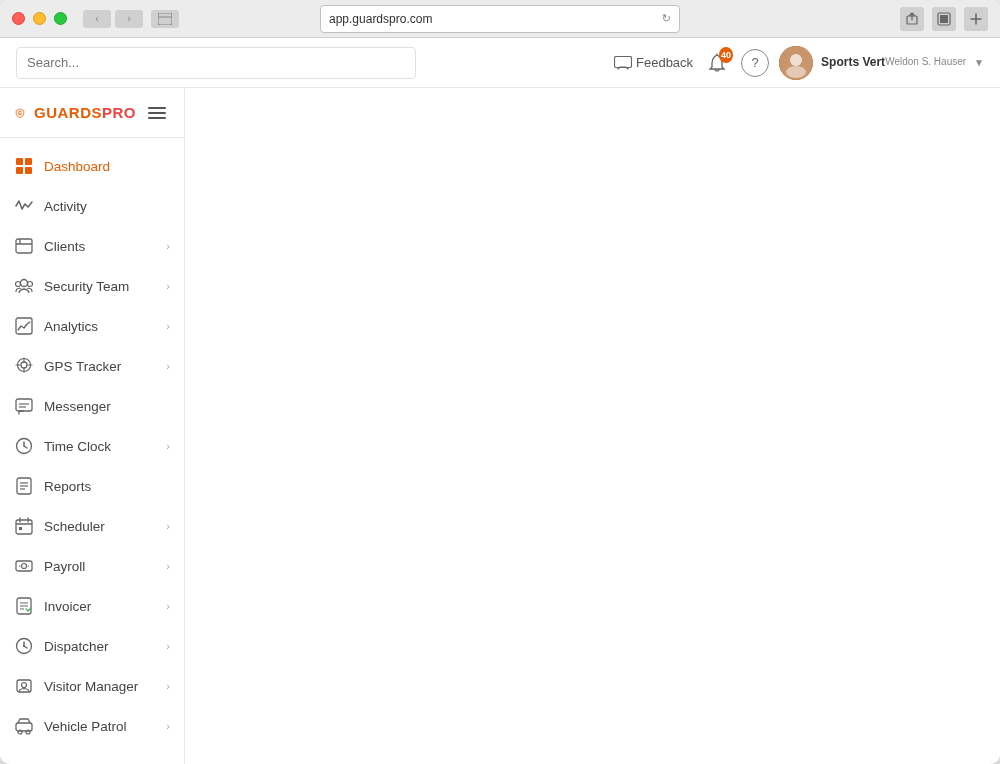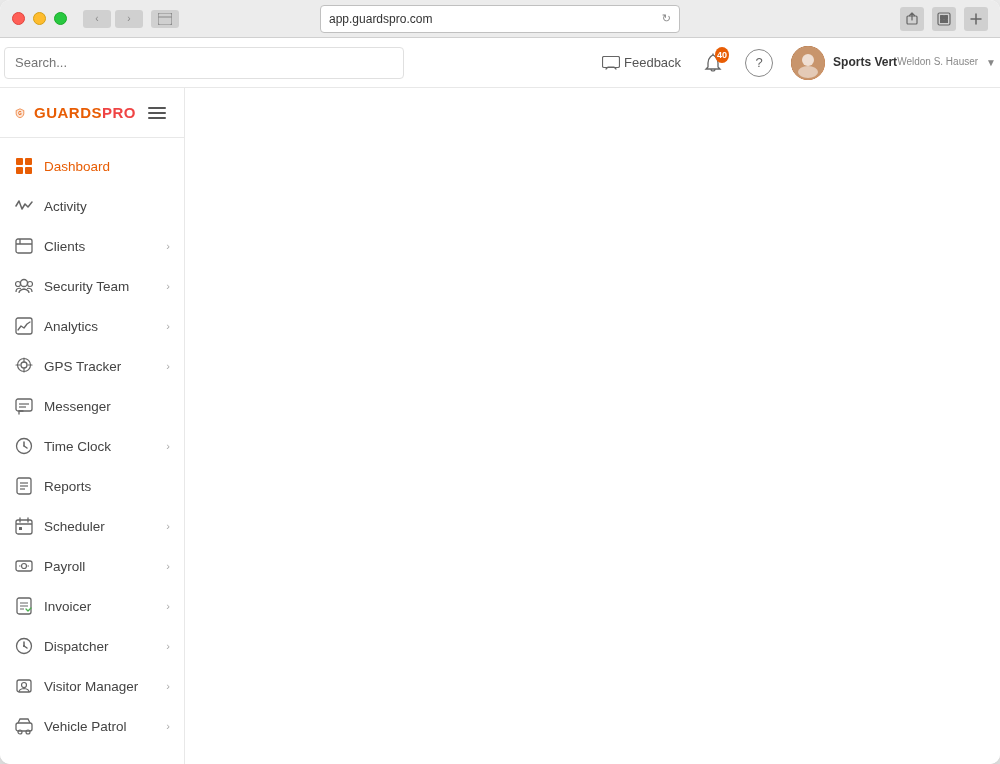--- a/index.html
+++ b/index.html
@@ -23,23 +23,23 @@
     .mac-url-bar { position: absolute; left: 50%; transform: translateX(-50%); width: 360px; height: 28px; background: #fff; border-radius: 4px; border: 1px solid #c0c0c0; display: flex; align-items: center; padding: 0 8px; font-size: 12px; color: #333; }
     .mac-url-reload { margin-left: auto; color: #888; font-size: 11px; cursor: pointer; }
 
     .mac-toolbar-right { margin-left: auto; display: flex; gap: 8px; align-items: center; }
     .mac-toolbar-icon { width: 24px; height: 24px; background: #d0d0d0; border-radius: 3px; display: flex; align-items: center; justify-content: center; font-size: 12px; color: #666; cursor: pointer; }
 
     
     .app-container { display: flex; flex: 1; overflow: hidden; }
 
     
-    .topbar { height: 50px; background: #fff; border-bottom: 1px solid #e8e8e8; display: flex; align-items: center; padding: 0 4px; flex-shrink: 0; position: relative; }
+    .topbar { height: 50px; background: #fff; border-bottom: 1px solid #e8e8e8; display: flex; align-items: center; padding: 0 16px; flex-shrink: 0; position: relative; }
     .topbar-search { flex: 1; max-width: 400px; height: 32px; border: 1px solid #e0e0e0; border-radius: 4px; padding: 0 10px; font-size: 13px; color: #999; outline: none; background: #fff; }
-    .topbar-right { margin-left: auto; display: flex; align-items: center; gap: 18px; }
+    .topbar-right { margin-left: auto; display: flex; align-items: center; gap: 10px; }
     .feedback-btn { display: flex; align-items: center; gap: 4px; font-size: 13px; color: #555; cursor: pointer; }
 
     .notif-btn { position: relative; cursor: pointer; width: 28px; height: 28px; display: flex; align-items: center; justify-content: center; }
     .notif-badge { position: absolute; top: -2px; right: -2px; background: #e85d04; color: #fff; font-size: 9px; font-weight: bold; width: 14px; height: 16px; border-radius: 50%; display: flex; align-items: center; justify-content: center; }
 
     .help-btn { width: 28px; height: 28px; border-radius: 50%; border: 1.5px solid #888; display: flex; align-items: center; justify-content: center; font-size: 13px; color: #666; cursor: pointer; }
 
     .user-profile { display: flex; align-items: center; gap: 8px; cursor: pointer; }
     .avatar { width: 34px; height: 34px; border-radius: 50%; background: linear-gradient(135deg, #8B4513, #D2691E); overflow: hidden; display: flex; align-items: center; justify-content: center; font-size: 14px; color: #fff; font-weight: bold; }
     .user-info { display: flex; flex-direction: row; }

